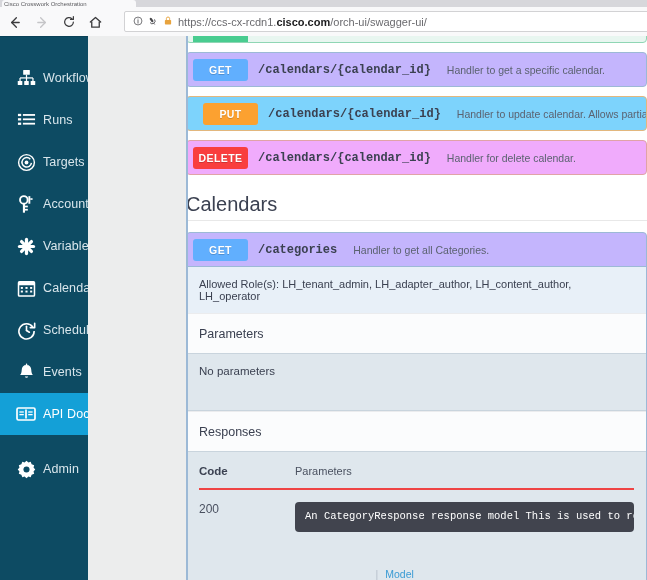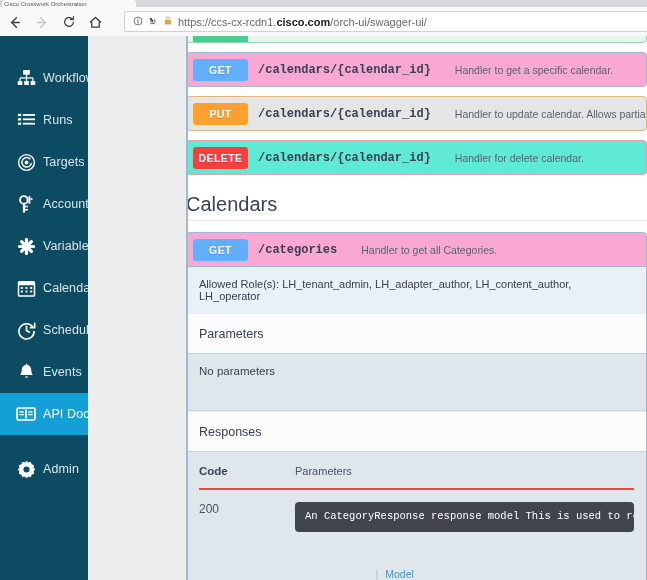--- a/index.html
+++ b/index.html
@@ -214,33 +214,33 @@
     flex: 0 0 auto;
     margin-left: 10px;
     font-family: "Liberation Mono", monospace;
     font-size: 12px;
     font-weight: bold;
     color: #3b4151;
     white-space: nowrap;
   }
   .op-desc {
     flex: 1 1 auto;
-    margin-left: 24px;
+    margin-left: 16px;
     font-size: 10.5px;
     color: #5b6270;
     white-space: nowrap;
     overflow: hidden;
   }
 
   
-  .op-get    { background:#f9a8d4; border-color:#9cb9d6; }
+  .op-get    { background:#c4b5fd; border-color:#9cb9d6; }
   .op-get    .op-badge { background:#61affe; }
-  .op-put    { background:#e5e5e5; border-color:#e2b77e; }
+  .op-put    { background:#7dd3fc; border-color:#e2b77e;padding-left:10px; }
   .op-put    .op-badge { background:#fca130; }
-  .op-delete { background:#5eead4; border-color:#e0a3a7; }
+  .op-delete { background:#f0abfc; border-color:#e0a3a7; }
   .op-delete .op-badge { background:#f93e3e; }
   .op-post   { background:#e8f6f0; border-color:#8fd6b4; }
 
   
   #op-partial-post {
     height: 13px;
     position: relative;
   }
   #op-partial-post .partial-badge {
     position: absolute;

